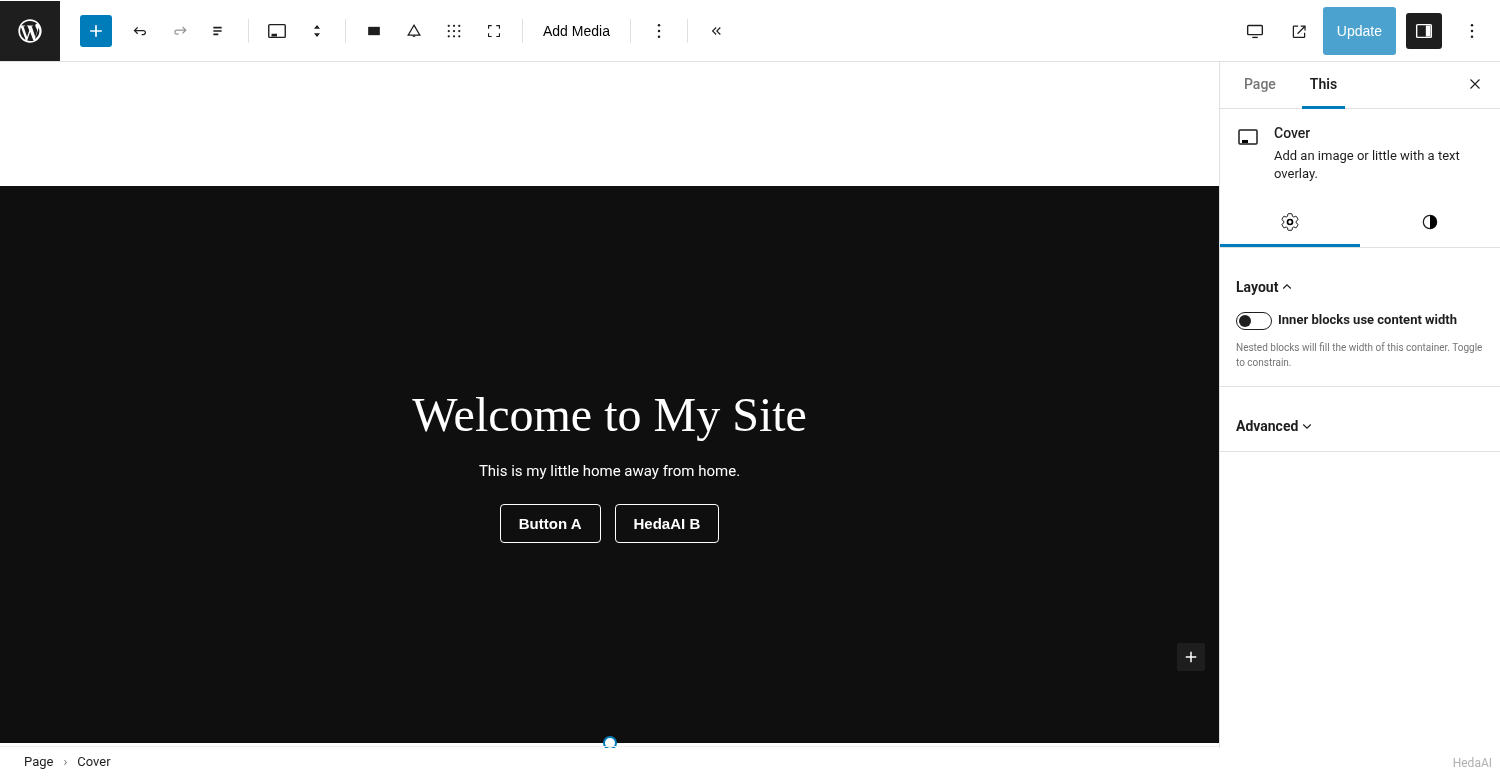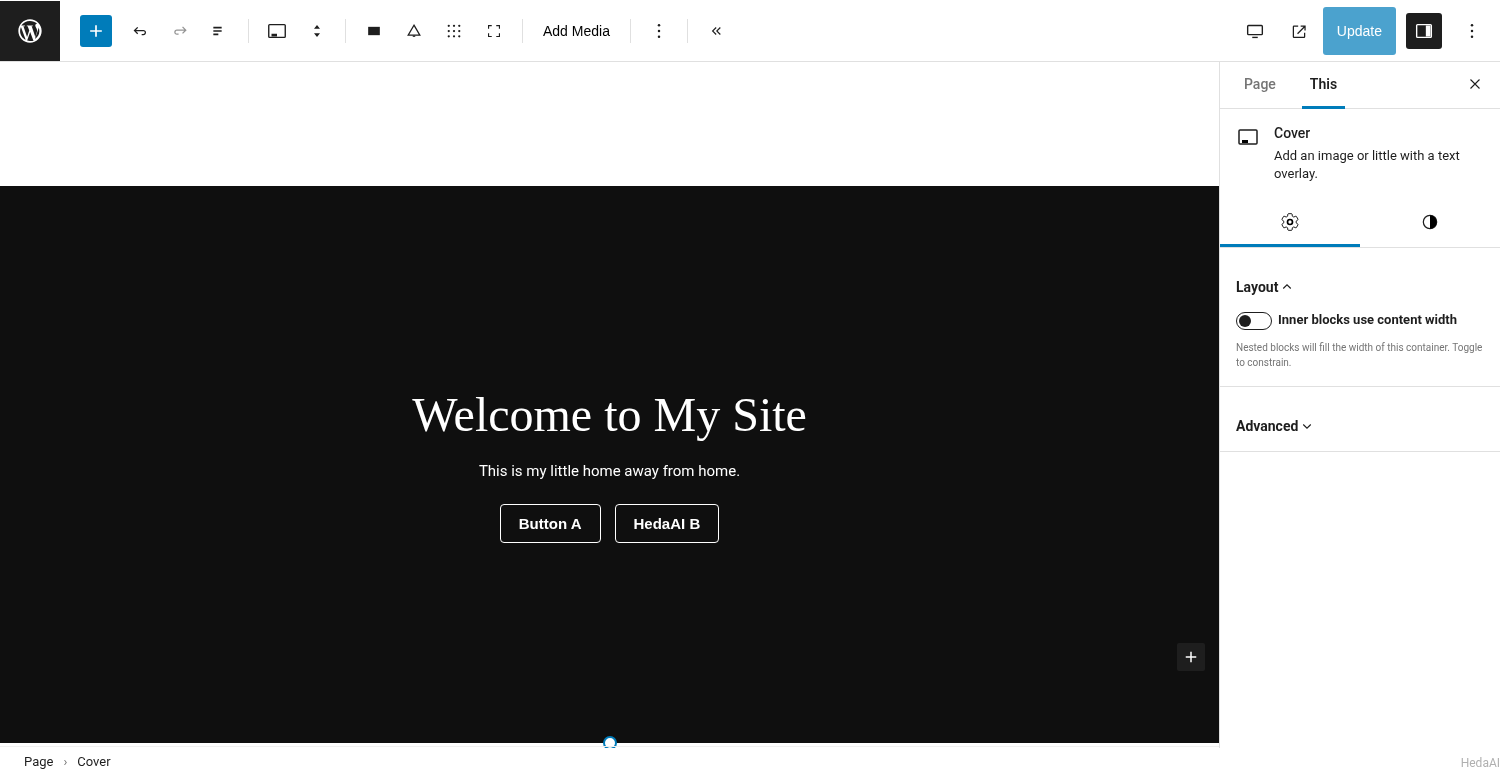--- a/index.html
+++ b/index.html
@@ -54,21 +54,21 @@
     .toggle-row { display: flex; align-items: flex-start; gap: 6px; font-weight: bold; }
     .toggle { width: 36px; height: 18px; border-radius: 9px; border: 1px solid #1e1e1e; background: #fff; position: relative; cursor: pointer; flex: none; }
     .toggle-knob { width: 12px; height: 12px; background: #1e1e1e; border-radius: 50%; position: absolute; left: 2px; top: 2px; }
     .toggle-label { font-size: 13px; }
     .help-text { font-size: 10px; color: #757575; margin-top: 10px; line-height: 1.5; }
     
     
     .breadcrumb-bar { position: absolute; bottom: 0; left: 0; right: 281px; height: 30px; display: flex; align-items: center; padding: 0 24px; font-size: 13px; border-top: 1px solid #f0f0f0; }
     .breadcrumb-item { cursor: pointer; }
     .breadcrumb-sep { margin: 0 10px; color: #757575; }
-    .footer-brand { position: absolute; bottom: 6px; right: 0; font-size: 12px; color: #b0b0b0; }
+    .footer-brand { position: absolute; bottom: 6px; right: 8px; font-size: 12px; color: #b0b0b0; }
   </style>
 </head>
 <body>
 
 <div class="top-toolbar">
   <div class="wp-logo">
     <svg width="28" height="28" viewBox="0 0 24 24">
         <path d="M12 2C6.486 2 2 6.486 2 12s4.486 10 10 10 10-4.486 10-10S17.514 2 12 2zm-8.5 10c0-1.23.264-2.4.74-3.45L8.29 19.6C5.47 18.23 3.5 15.35 3.5 12zm8.5 8.5c-.834 0-1.64-.122-2.4-.35l2.55-7.4 2.61 7.16c.2.04.3.09.5.13-.83.3-1.72.46-2.66.46-.2 0-.4 0-.6-.01zm1.17-12.49c.51-.03 1-.08 1-.08.46-.05.4-.73-.05-.7 0 0-1.37.11-2.26.11-.83 0-2.23-.11-2.23-.11-.46-.03-.51.68-.5.7 0 0 .43.05.89.08l1.32 3.63-1.86 5.58L6.38 8.01c.51-.03 1-.08 1-.08.46-.05.4-.73-.05-.7 0 0-1.37.11-2.26.11-.16 0-.35 0-.55-.01C6.06 5.02 8.86 3.5 12 3.5c2.34 0 4.47.9 6.07 2.36-.04 0-.08-.01-.12-.01-.83 0-1.42.72-1.42 1.5 0 .7.4 1.29.83 1.98.32.56.7 1.28.7 2.32 0 .72-.27 1.56-.64 2.72l-.84 2.81-3.05-9.07zm6.21 1.04c.4 1.01.62 2.11.62 3.25 0 2.84-1.54 5.32-3.82 6.66l2.6-7.51c.48-1.21.65-2.18.65-3.05 0-.31-.02-.6-.05-.87.01.17 0 .35 0 .52z"></path>
       </svg>
   </div>

